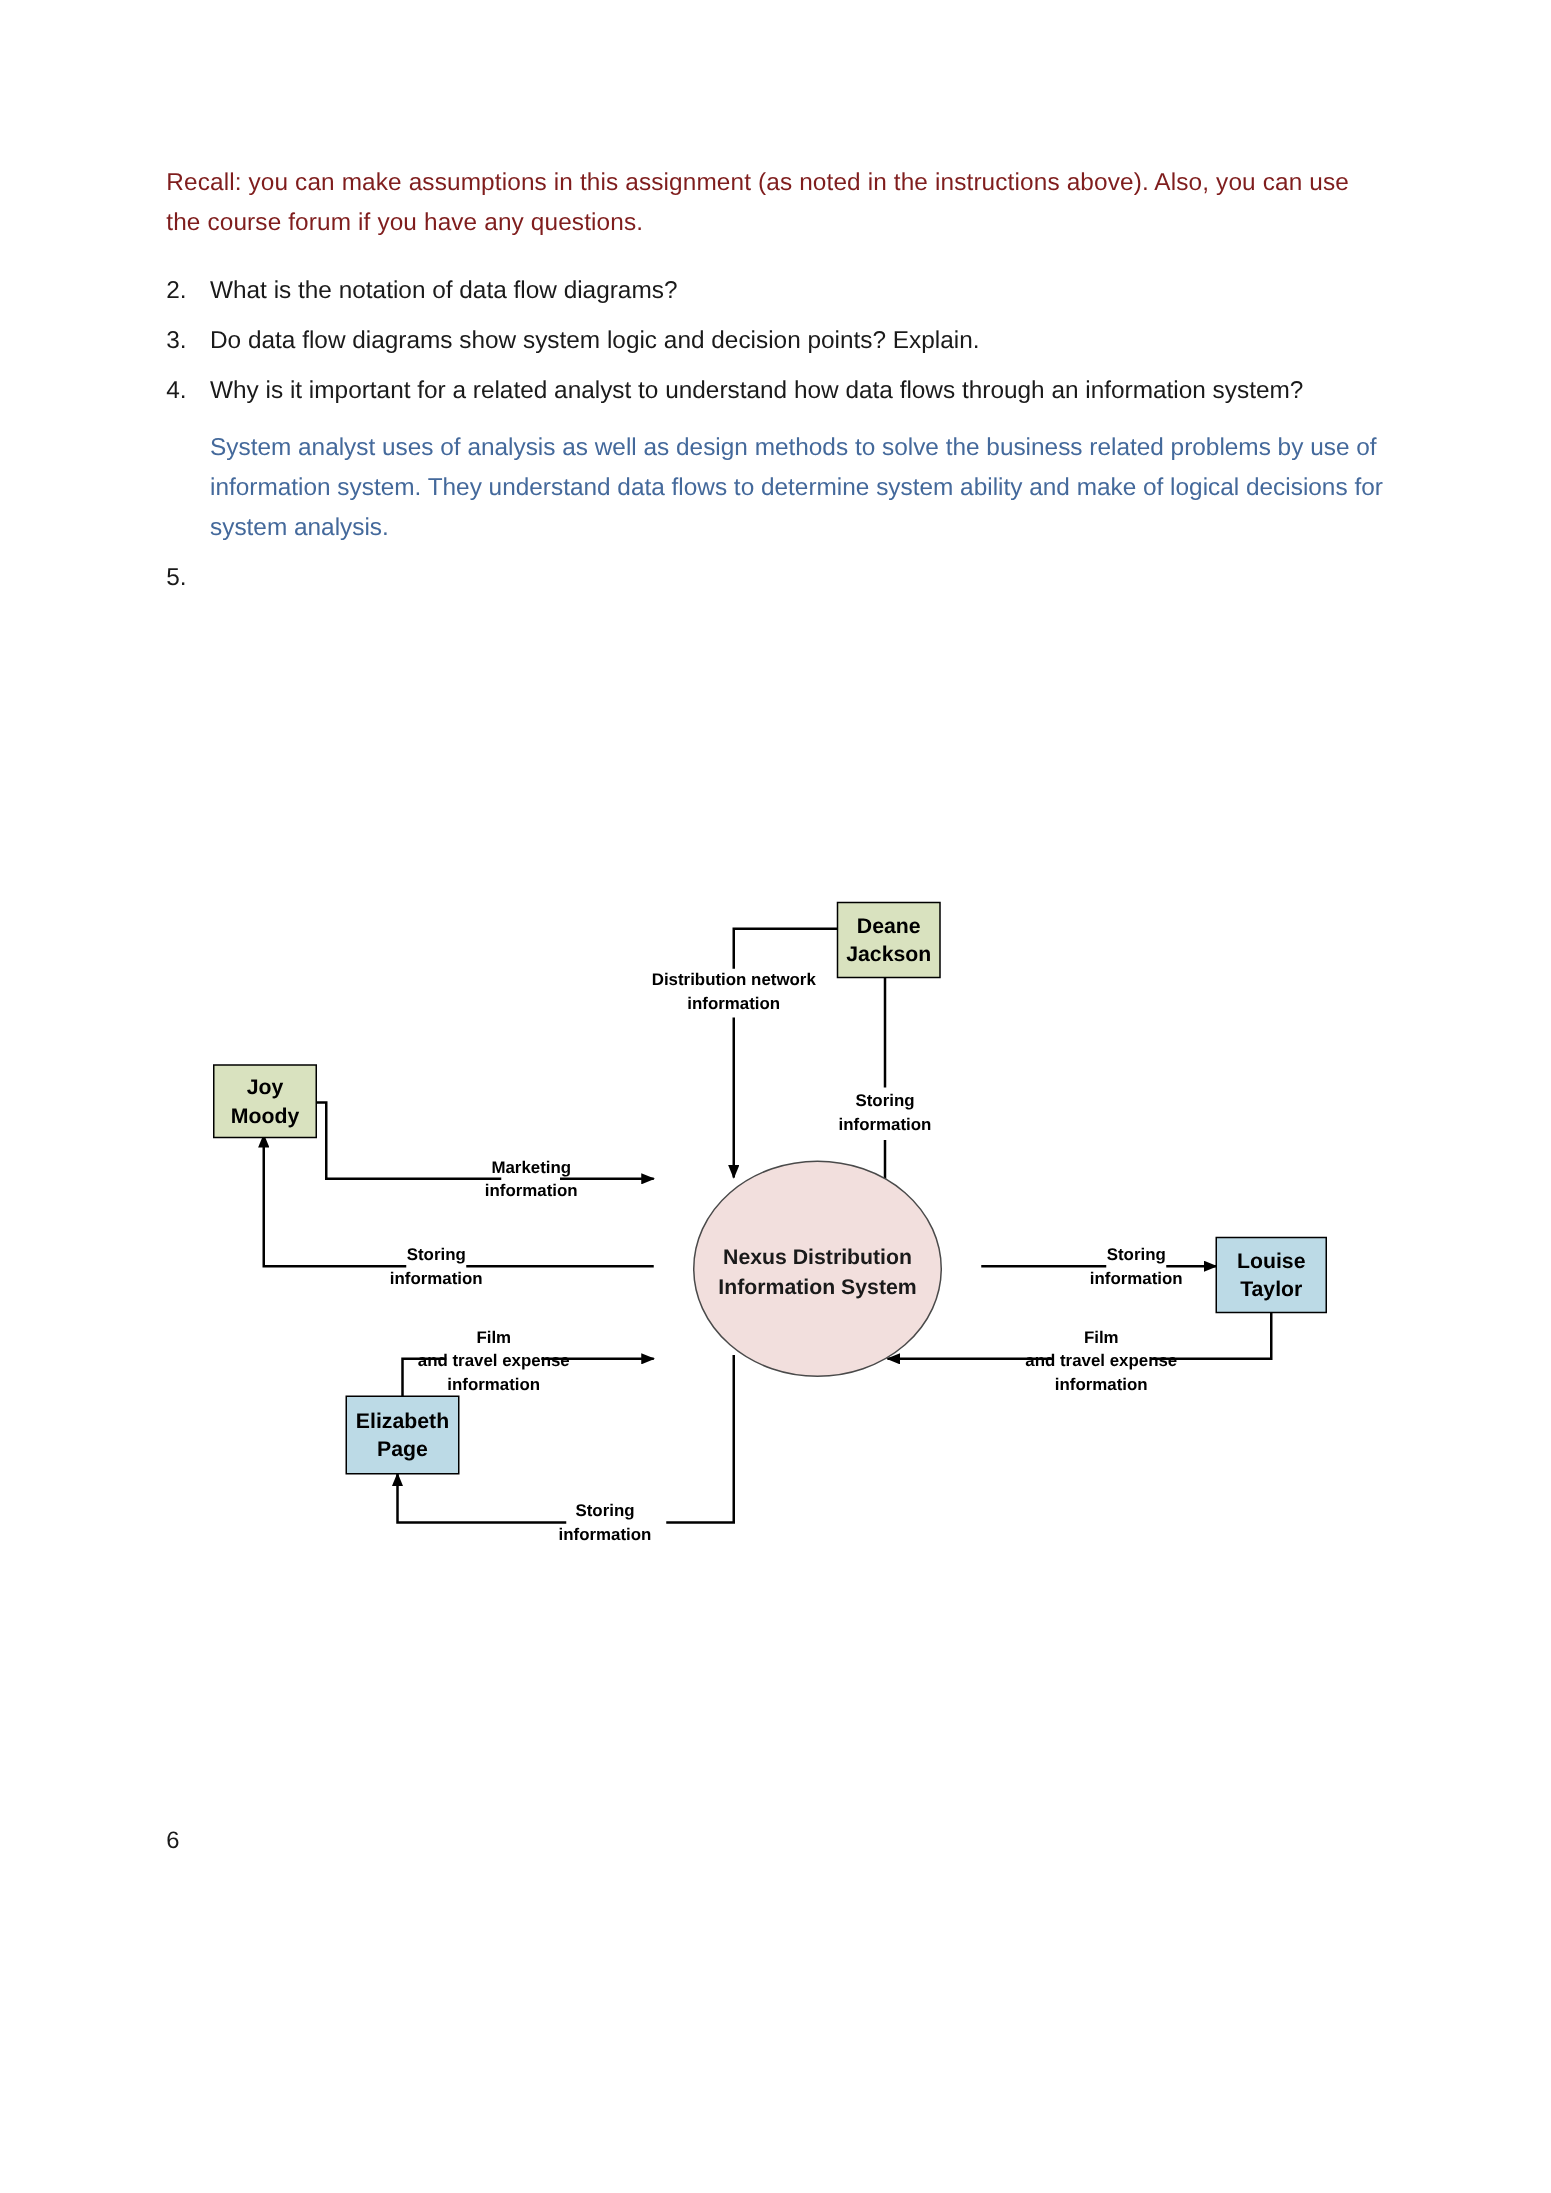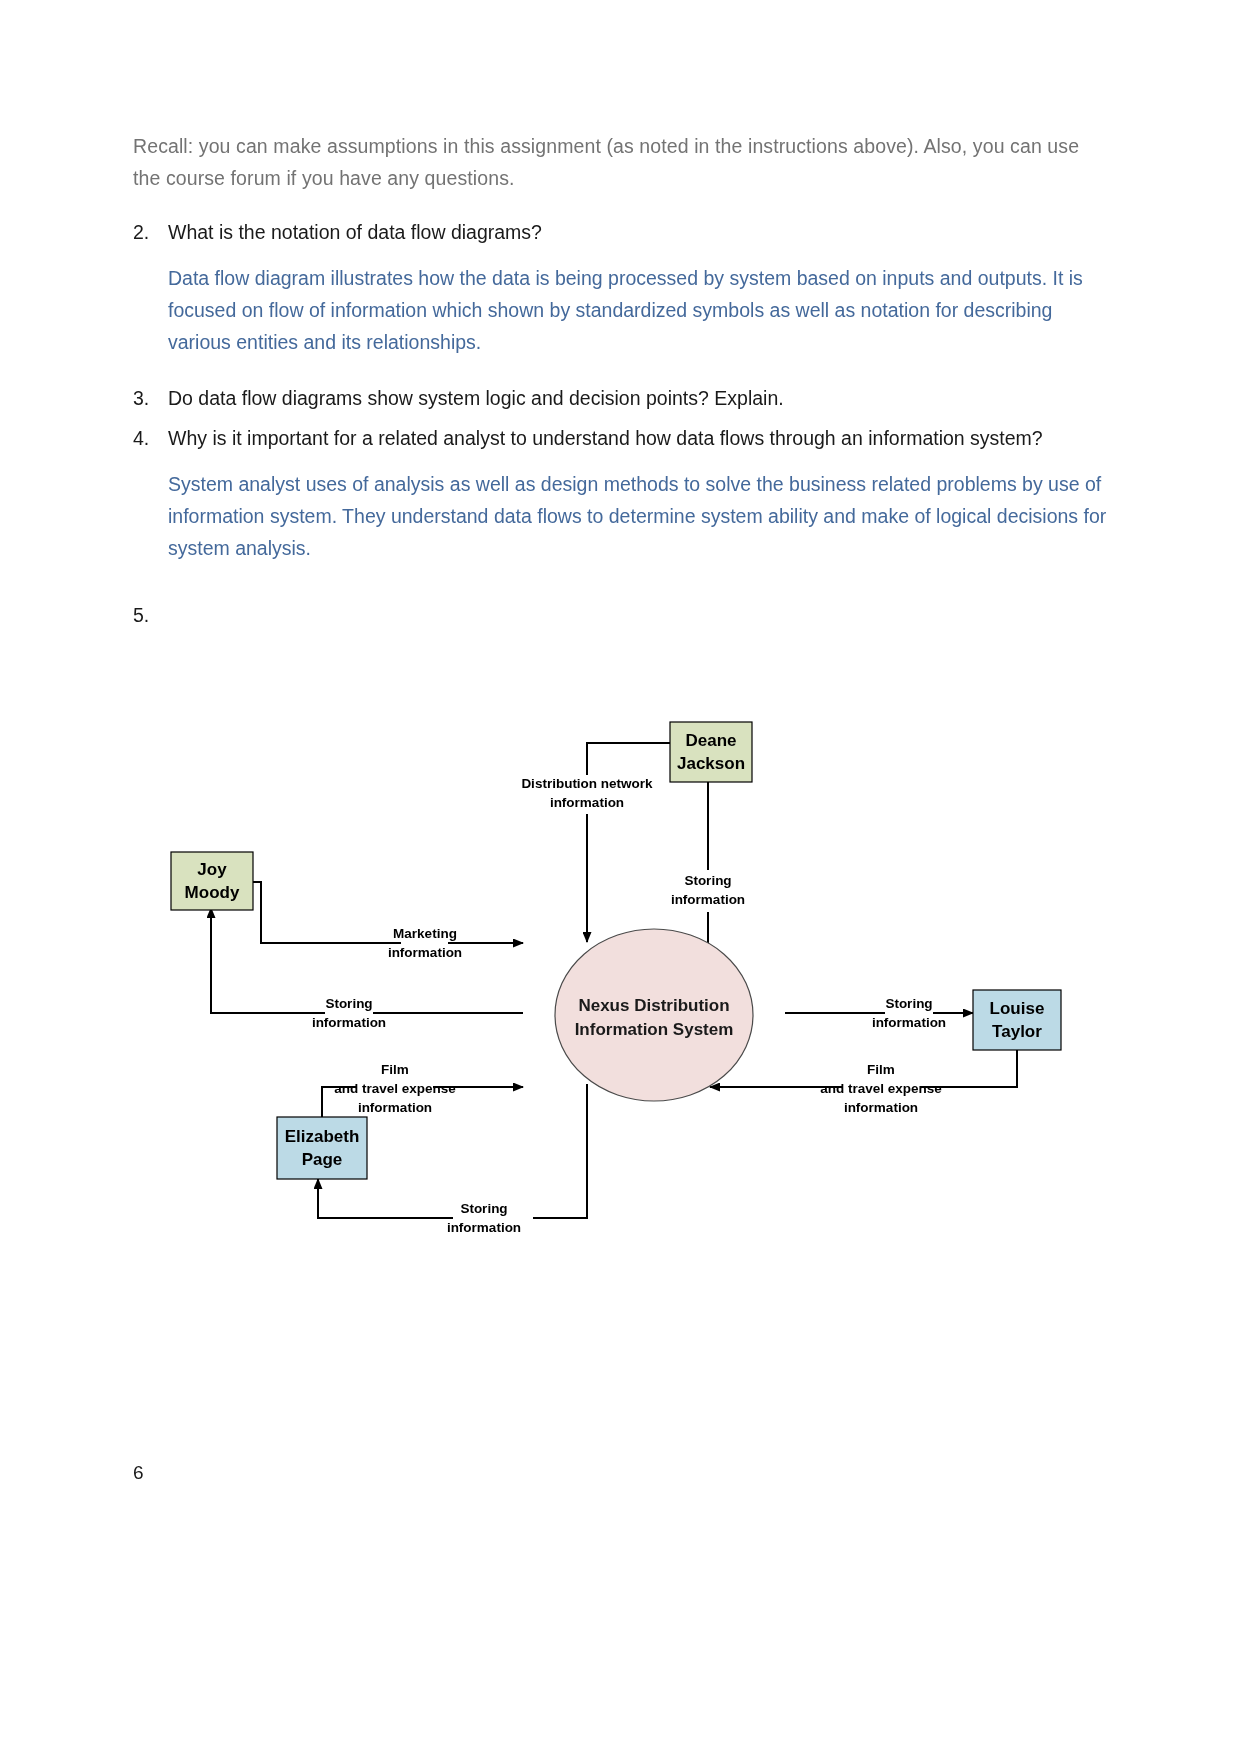--- a/index.html
+++ b/index.html
@@ -22,21 +22,21 @@
   .content {
     position: absolute;
     left: 133px;
     top: 130px;
     width: 975px;
   }
   p.intro {
     margin: 0 0 22px 0;
     font-size: 19.5px;
     line-height: 32px;
-    color: #737373;
+    color: #7f1d1d;
     letter-spacing: 0.1px;
   }
   .qitem {
     position: relative;
     margin: 0 0 8px 0;
     padding-left: 35px;
     font-size: 19.5px;
     line-height: 32px;
     color: #1a1a1a;
   }
@@ -47,21 +47,21 @@
     font-size: 19.5px;
     line-height: 32px;
     color: #1a1a1a;
   }
   .answer {
     margin: 14px 0 24px 35px;
     font-size: 19.5px;
     line-height: 32px;
     color: #44699b;
   }
-  .answer.last { margin-bottom: 35px; }
+  .answer.last { margin-bottom: 8px; }
 
   
   .diagram-wrap {
     position: absolute;
     left: 133px;
     top: 712px;
     width: 975px;
     height: 560px;
   }
   svg.dfd { display: block; }
@@ -118,21 +118,20 @@
 <div class="page">
 
   <div class="content">
 
     <p class="intro">Recall: you can make assumptions in this assignment (as noted in the instructions above). Also, you can use the course forum if you have any questions.</p>
 
     <div class="qitem">
       <span class="qnum">2.</span>
       <span>What is the notation of data flow diagrams?</span>
     </div>
-    <div class="answer">Data flow diagram illustrates how the data is being processed by system based on inputs and outputs. It is focused on flow of information which shown by standardized symbols as well as notation for describing various entities and its relationships.</div>
 
     <div class="qitem">
       <span class="qnum">3.</span>
       <span>Do data flow diagrams show system logic and decision points? Explain.</span>
     </div>
 
     <div class="qitem">
       <span class="qnum">4.</span>
       <span>Why is it important for a related analyst to understand how data flows through an information system?</span>
     </div>

